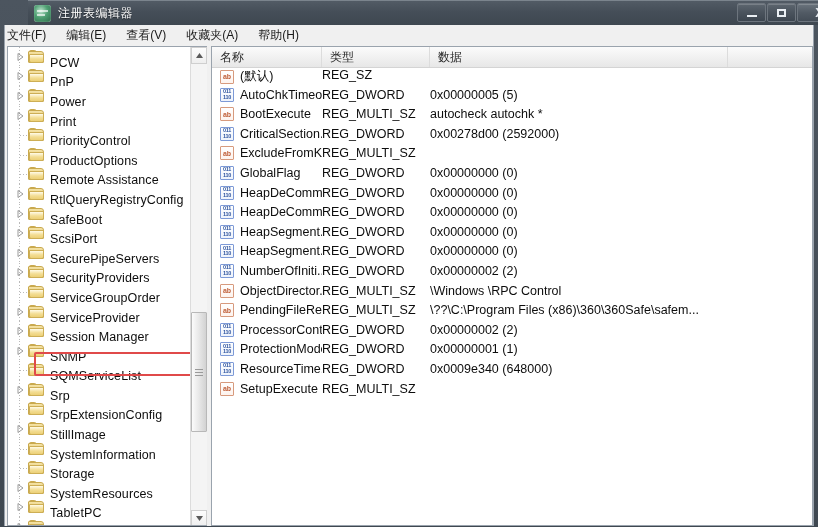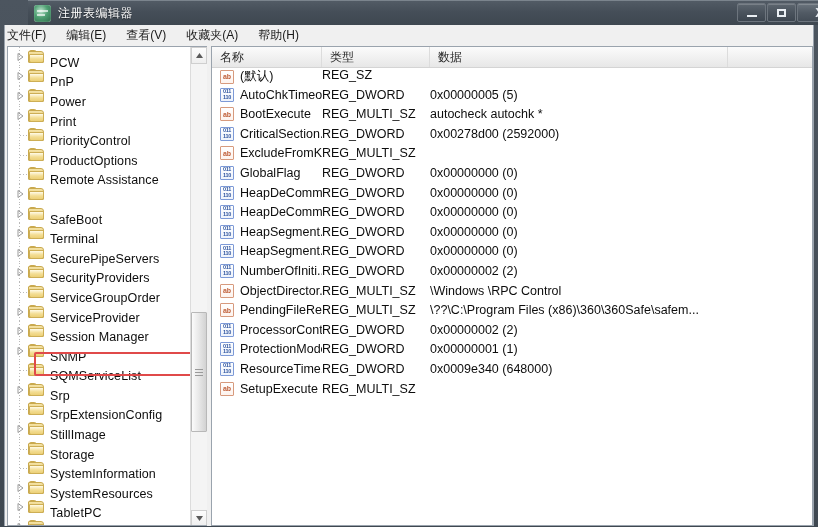--- a/index.html
+++ b/index.html
@@ -401,20 +401,21 @@
             <span class="expander">
               <svg width="9" height="9" viewBox="0 0 9 9">
                 <path d="M2 1 L7 4.5 L2 8 Z" fill="none" stroke="#9a9a9a" stroke-width="1"></path>
               </svg>
             </span>
             <span class="folder-icon">
               <span class="tab"></span>
               <span class="back"></span>
               <span class="front"></span>
             </span>
+            <span class="tree-label">RtlQueryRegistryConfig</span>
           </div>
           <div class="tree-row">
             <span class="dotline"></span>
             <span class="expander">
               <svg width="9" height="9" viewBox="0 0 9 9">
                 <path d="M2 1 L7 4.5 L2 8 Z" fill="none" stroke="#9a9a9a" stroke-width="1"></path>
               </svg>
             </span>
             <span class="folder-icon">
               <span class="tab"></span>
@@ -428,21 +429,21 @@
             <span class="expander">
               <svg width="9" height="9" viewBox="0 0 9 9">
                 <path d="M2 1 L7 4.5 L2 8 Z" fill="none" stroke="#9a9a9a" stroke-width="1"></path>
               </svg>
             </span>
             <span class="folder-icon">
               <span class="tab"></span>
               <span class="back"></span>
               <span class="front"></span>
             </span>
-            <span class="tree-label">Terminal</span>
+            <span class="tree-label">ScsiPort</span>
           </div>
           <div class="tree-row">
             <span class="dotline"></span>
             <span class="expander">
               <svg width="9" height="9" viewBox="0 0 9 9">
                 <path d="M2 1 L7 4.5 L2 8 Z" fill="none" stroke="#9a9a9a" stroke-width="1"></path>
               </svg>
             </span>
             <span class="folder-icon">
               <span class="tab"></span>
@@ -566,31 +567,31 @@
             <span class="tree-label">StillImage</span>
           </div>
           <div class="tree-row">
             <span class="dotline"></span>
             <span class="stub"></span>
             <span class="folder-icon">
               <span class="tab"></span>
               <span class="back"></span>
               <span class="front"></span>
             </span>
+            <span class="tree-label">SystemInformation</span>
+          </div>
+          <div class="tree-row">
+            <span class="dotline"></span>
+            <span class="stub"></span>
+            <span class="folder-icon">
+              <span class="tab"></span>
+              <span class="back"></span>
+              <span class="front"></span>
+            </span>
             <span class="tree-label">Storage</span>
-          </div>
-          <div class="tree-row">
-            <span class="dotline"></span>
-            <span class="stub"></span>
-            <span class="folder-icon">
-              <span class="tab"></span>
-              <span class="back"></span>
-              <span class="front"></span>
-            </span>
-            <span class="tree-label">SystemInformation</span>
           </div>
           <div class="tree-row">
             <span class="dotline"></span>
             <span class="expander">
               <svg width="9" height="9" viewBox="0 0 9 9">
                 <path d="M2 1 L7 4.5 L2 8 Z" fill="none" stroke="#9a9a9a" stroke-width="1"></path>
               </svg>
             </span>
             <span class="folder-icon">
               <span class="tab"></span>

